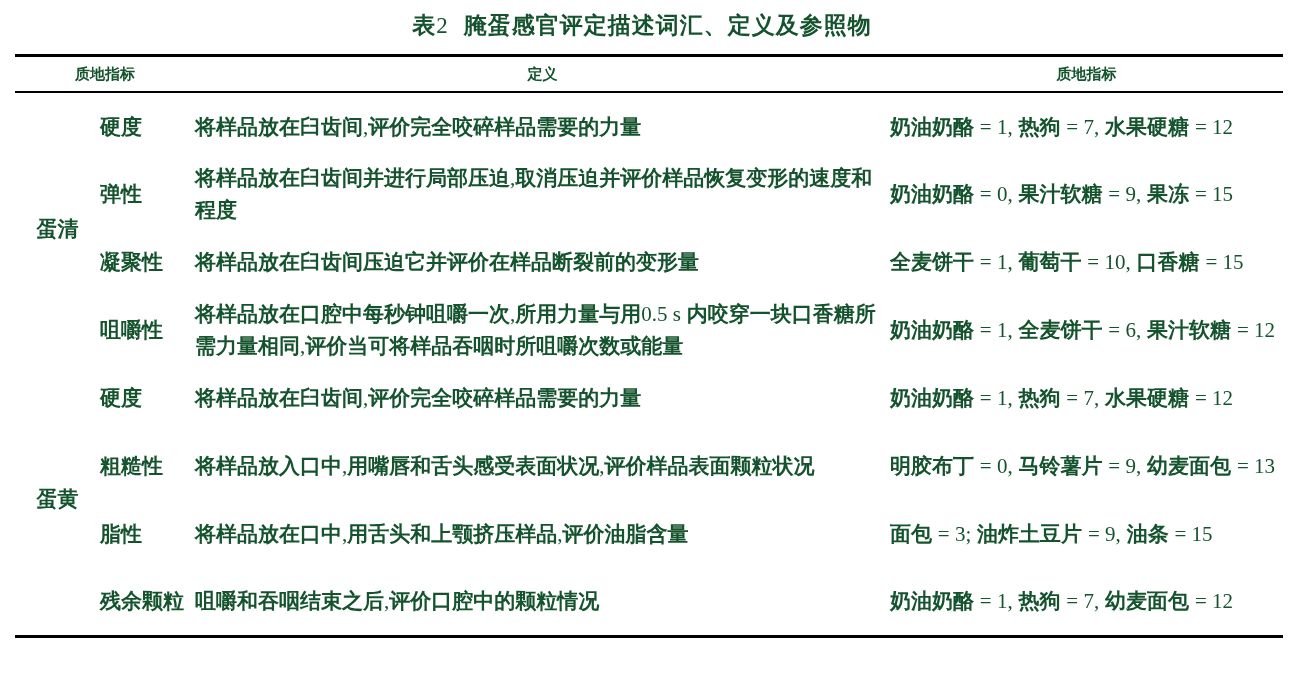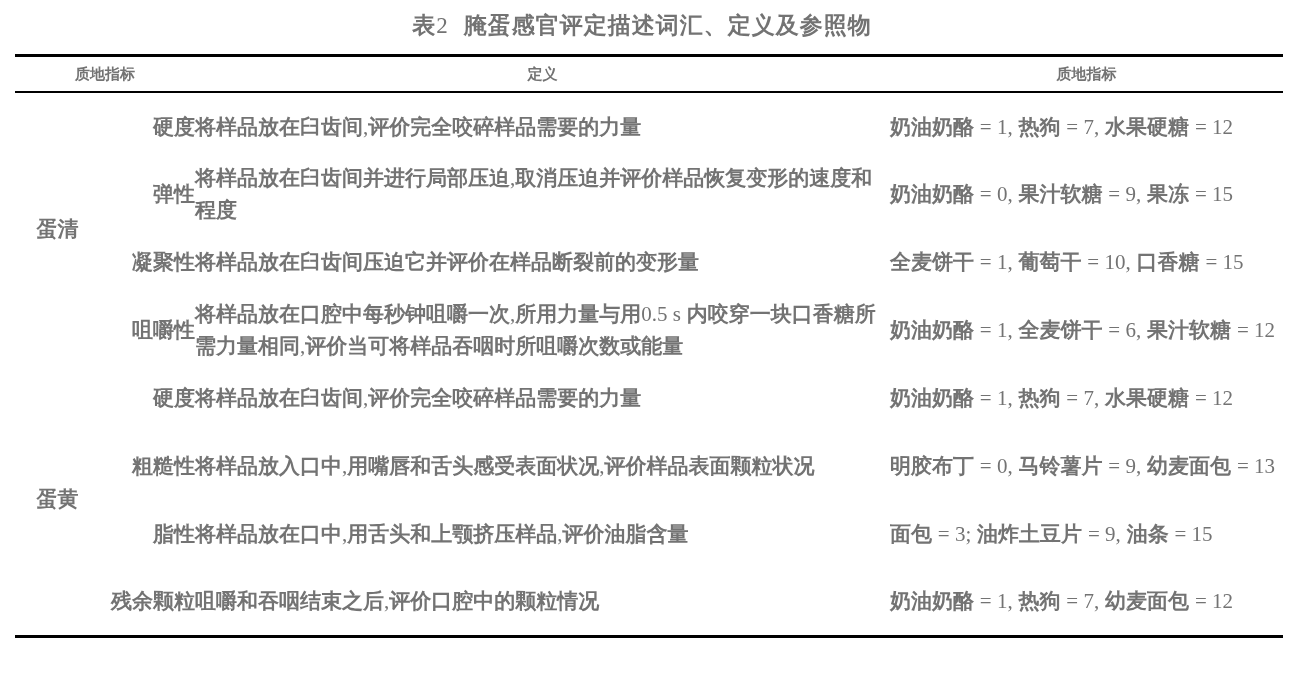--- a/index.html
+++ b/index.html
@@ -1,21 +1,21 @@
 <!DOCTYPE html>
 <html><head>
 <meta charset="utf-8">
 <style>
   html, body { margin: 0; padding: 0; background: #ffffff; }
   .page {
     position: relative;
     width: 1284px;
     height: 687px;
     background: #ffffff;
-    color: #737373;
+    color: #14532d;
     font-family: "Liberation Sans", sans-serif;
     overflow: hidden;
   }
   .title-zh {
     text-align: center;
     font-weight: bold;
     font-size: 23px;
     line-height: 30px;
     padding-top: 10px;
     letter-spacing: 1px;
@@ -51,21 +51,21 @@
     text-align: center;
     padding: 0;
   }
   table.sensory tbody tr { height: 68px; }
   table.sensory td {
     vertical-align: middle;
     padding: 0;
     line-height: 32px;
   }
   td.cell-group  { text-align: center; }
-  td.cell-attr   { text-align: right; }
+  td.cell-attr   { text-align: left; }
   td.cell-def    { text-align: left; padding-left: 13px; padding-right: 10px; margin-left: 21px; }
   td.cell-ref    { text-align: left; padding-left: 12px; padding-right: 6px; }
   
   .lat { font-family: "Liberation Serif", serif; font-weight: normal; }
 </style>
 </head>
 <body>
 
 <div class="page">
 

